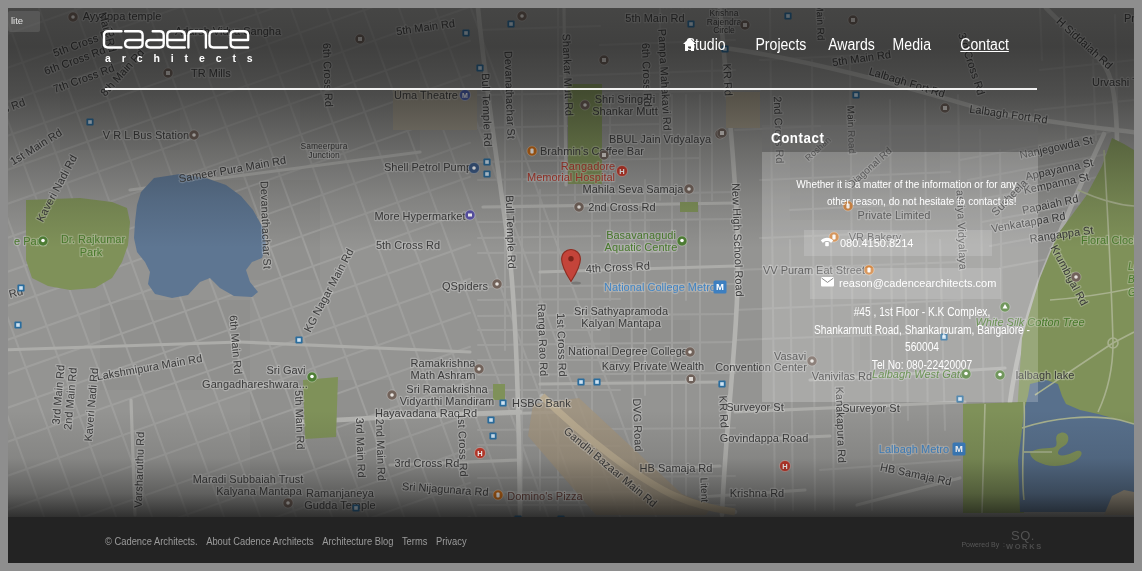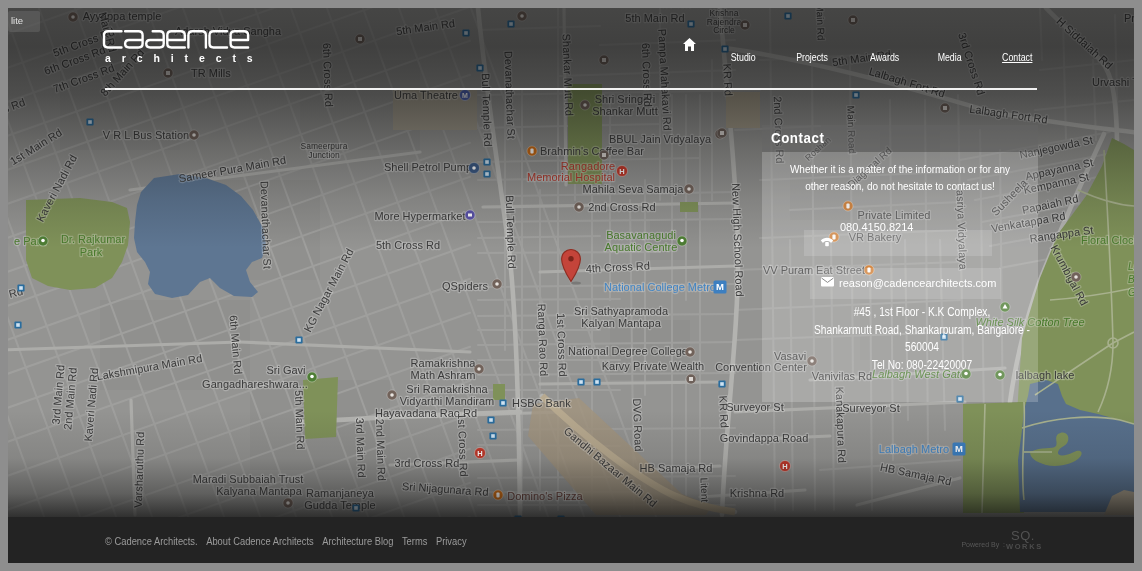--- a/index.html
+++ b/index.html
@@ -7,27 +7,27 @@
  background:linear-gradient(180deg,rgba(8,8,8,0.56) 0%,rgba(8,8,8,0.60) 16%,rgba(8,8,8,0.50) 36%,rgba(8,8,8,0.30) 58%,rgba(8,8,8,0.12) 80%,rgba(8,8,8,0) 100%)}
 .shade-bot{position:absolute;left:8px;top:410px;width:1126px;height:107px;
  background:linear-gradient(180deg,rgba(10,10,10,0) 0%,rgba(10,10,10,0.10) 45%,rgba(10,10,10,0.38) 78%,rgba(10,10,10,0.72) 100%)}
 .footer{position:absolute;left:8px;top:517px;width:1126px;height:46px;background:#232323}
 .ftxt{position:absolute;left:105px;top:535px;font-size:11px;color:#9b9b9b;white-space:nowrap;transform:scaleX(0.85);transform-origin:0 0}
 .ftxt span{margin-right:10px}
 .pw{position:absolute;left:953px;top:541px;width:52px;text-align:right;font-size:7px;color:#585858}
 .sq{position:absolute;left:1006px;top:528px;width:34px;text-align:center;font-size:13px;font-weight:normal;color:#525252;letter-spacing:0.5px}
 .works{position:absolute;left:1006px;top:542px;width:36px;text-align:center;font-size:7.5px;font-weight:bold;color:#4c4c4c;letter-spacing:1.6px}
 .hr{position:absolute;left:105px;top:88px;width:932px;height:2px;background:rgba(255,255,255,0.92)}
-.nav{position:absolute;top:52px;width:120px;text-align:center;color:#fff;font-size:10px}
+.nav{position:absolute;top:36px;width:120px;color:#fff;font-size:16px}
 .nav span{display:inline-block;transform:scaleX(0.88)}
 .nav.u span{text-decoration:underline}
 .panel{position:absolute;left:762px;top:125px;width:276px;height:277px;background:rgba(255,255,255,0.20)}
 .ptitle{position:absolute;left:762px;top:125px;width:276px;height:27px;background:rgba(40,40,40,0.34)}
 .ptitle span{display:inline-block;margin:5px 0 0 9px;color:#fff;font-size:14px;font-weight:bold;letter-spacing:0.6px;transform:scaleX(0.95);transform-origin:0 0}
-.pintro{position:absolute;left:766px;top:161px;width:268px;text-align:center;color:#fff;font-size:11.5px;line-height:17px}
+.pintro{position:absolute;left:766px;top:176px;width:268px;text-align:right;color:#fff;font-size:11.5px;line-height:17px}
 .pintro>div{transform:scaleX(0.87);white-space:nowrap}
 .strip1{position:absolute;left:804px;top:230px;width:188px;height:26px;background:rgba(255,255,255,0.15)}
 .strip2{position:absolute;left:810px;top:268px;width:191px;height:31px;background:rgba(255,255,255,0.15)}
 .ctext{position:absolute;color:#fff;font-size:11px}
 .addr{position:absolute;left:762px;top:304px;width:320px;text-align:center;color:#fff;font-size:12px;line-height:17.5px}
 .addr>div{transform:scaleX(0.85)}
 .lite{position:absolute;left:8px;top:11px;width:32px;height:21px;background:rgba(255,255,255,0.10);border-radius:2px}
 .lite span{position:absolute;left:3px;top:4px;color:rgba(255,255,255,0.82);font-size:9.5px}
 </style></head>
 <body>
@@ -499,21 +499,21 @@
 <div class="strip1"></div>
 <div class="strip2"></div>
 <svg width="14" height="11" viewBox="0 0 14 11" style="position:absolute;left:820px;top:236px">
     <path d="M0.8,4.6 C4,0.9 10,0.9 13.2,4.6 L11,7 C10,5.6 8.6,5 7,5 C5.4,5 4,5.6 3,7 Z" fill="#fff"></path>
     <rect x="5.2" y="6" width="3.6" height="4.2" rx="0.8" fill="#fff"></rect>
   </svg>
 <svg width="13" height="9.5" viewBox="0 0 13 9.5" style="position:absolute;left:821px;top:277px">
     <rect x="0" y="0" width="13" height="9.5" rx="1" fill="#fff"></rect>
     <path d="M0.5,1 L6.5,5.4 L12.5,1" stroke="#8a8a8a" stroke-width="1" fill="none"></path>
   </svg>
-<div class="ctext" style="left:840px;top:221px">080.4150.8214</div>
+<div class="ctext" style="left:840px;top:237px">080.4150.8214</div>
 <div class="ctext" style="left:839px;top:277px">reason@cadencearchitects.com</div>
 <div class="addr">
     <div>#45 , 1st Floor - K.K Complex,<br>Shankarmutt Road, Shankarpuram, Bangalore -<br>560004<br>Tel No: 080-22420007</div>
   </div>
 <svg width="170" height="45" viewBox="100 25 170 45" style="position:absolute;left:100px;top:25px">
     <g fill="none" stroke="#fff" stroke-width="2.4" stroke-linecap="round" stroke-linejoin="round">
       <path d="M121.5,31.2 H108 Q104,31.2 104,35.2 V43.5 Q104,47.5 108,47.5 H121.5"></path>
       <path d="M125.1,31.2 H138.6 Q142.6,31.2 142.6,35.2 V43.5 Q142.6,47.5 138.6,47.5 H129.1 Q125.1,47.5 125.1,43.5 V44.0 Q125.1,40.0 129.1,40.0 H142.1"></path>
       <path d="M152.7,31.2 H159.7 Q163.7,31.2 163.7,35.2 V43.5 Q163.7,47.5 159.7,47.5 H150.2 Q146.2,47.5 146.2,43.5 V44.0 Q146.2,40.0 150.2,40.0 H163.2"></path>
       <path d="M184.79999999999998,47.5 H171.29999999999998 Q167.29999999999998,47.5 167.29999999999998,43.5 V35.2 Q167.29999999999998,31.2 171.29999999999998,31.2 H180.79999999999998 Q184.79999999999998,31.2 184.79999999999998,35.2 V40.0 H168.79999999999998"></path>

